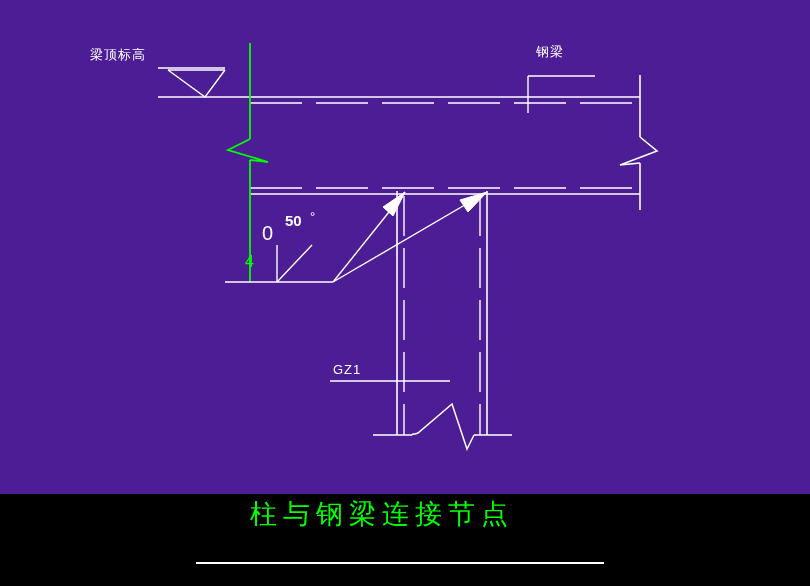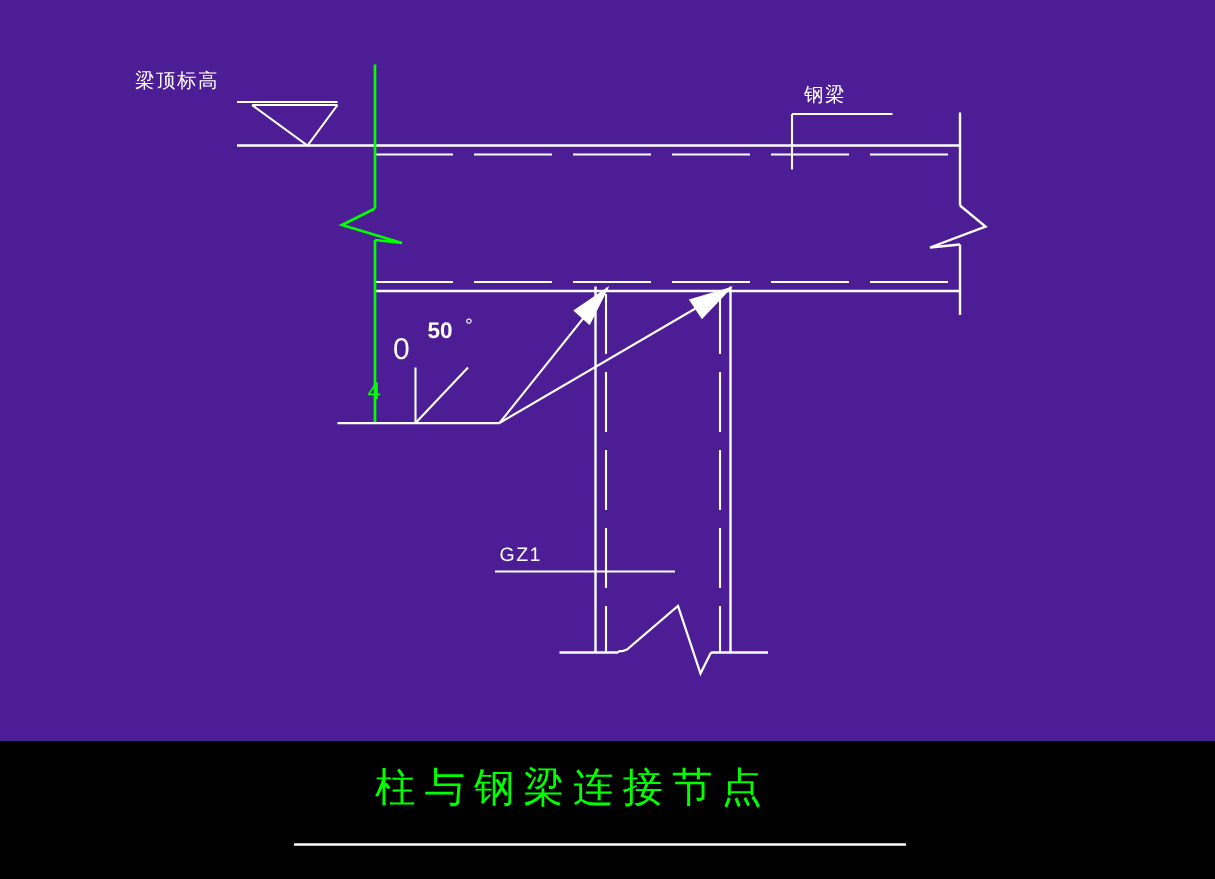--- a/index.html
+++ b/index.html
@@ -41,21 +41,20 @@
   }
   .cad-text-green {
     color: #00ff00;
   }
   .title-text {
     font-family: "DejaVu Sans", sans-serif;
     font-size: 27px;
     color: #00ff00;
     letter-spacing: 6px;
     font-weight: normal;
-    margin-top: 12px;
   }
   .dim-text {
     font-size: 15px;
     color: #ffffff;
     font-family: "Liberation Sans", sans-serif;
     font-weight: bold;
   }
   .label-text {
     font-size: 13px;
     color: #ffffff;
@@ -127,21 +126,21 @@
     <polygon points="405,192 383,207 393,216" fill="#ffffff" stroke="#ffffff" stroke-width="1"></polygon>
 
     <line x1="333" y1="282" x2="487" y2="192" stroke="#ffffff" stroke-width="1.4"></line>
     <polygon points="487,192 460,200 468,212" fill="#ffffff" stroke="#ffffff" stroke-width="1"></polygon>
 
     <line x1="196" y1="563" x2="604" y2="563" stroke="#ffffff" stroke-width="1.8"></line>
   </svg>
 
   <div class="cad-text cad-text-cn" style="left:90px; top:48px;">梁顶标高</div>
 
-  <div class="cad-text cad-text-cn" style="left:536px; top:57px;">钢梁</div>
+  <div class="cad-text cad-text-cn" style="left:536px; top:45px;">钢梁</div>
 
   <div class="cad-text label-text" style="left:333px; top:363px;">GZ1</div>
 
   <div class="cad-text zero-glyph" style="left:262px; top:223px;">0</div>
 
   <div class="cad-text dim-text" style="left:285px; top:213px;">50</div>
 
   <div class="cad-text" style="left:310px; top:210px; font-size:13px;">°</div>
 
   <div class="cad-text four-glyph cad-text-green" style="left:245px; top:254px;">4</div>

